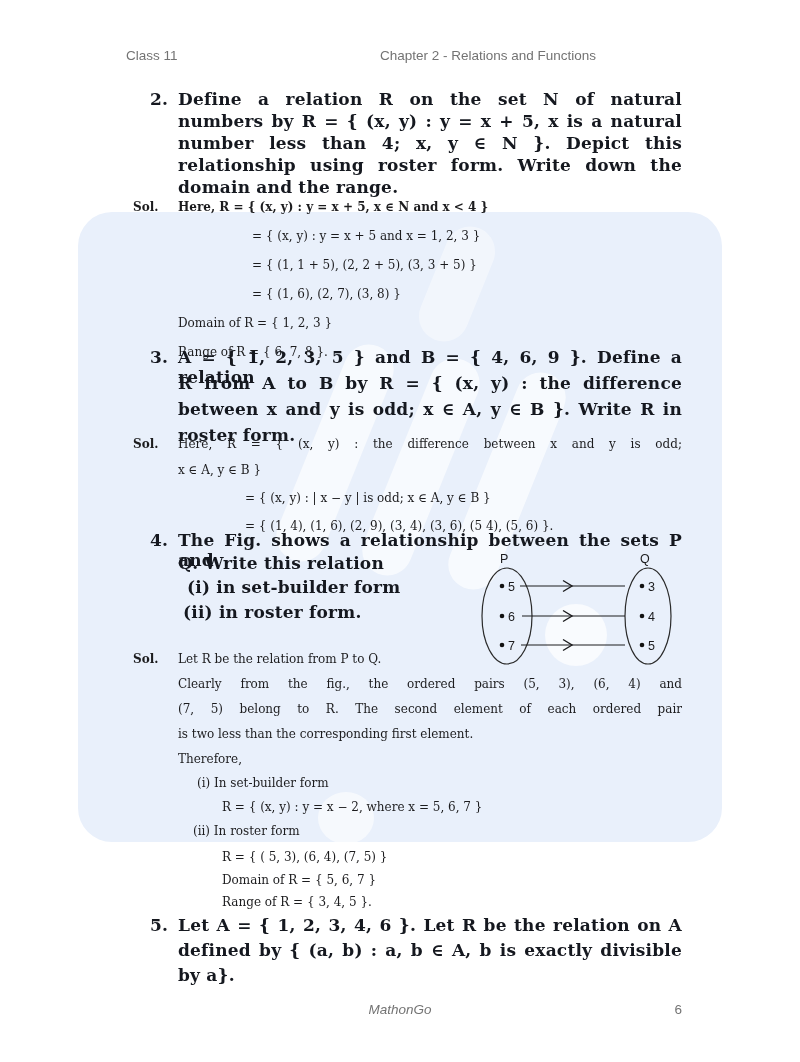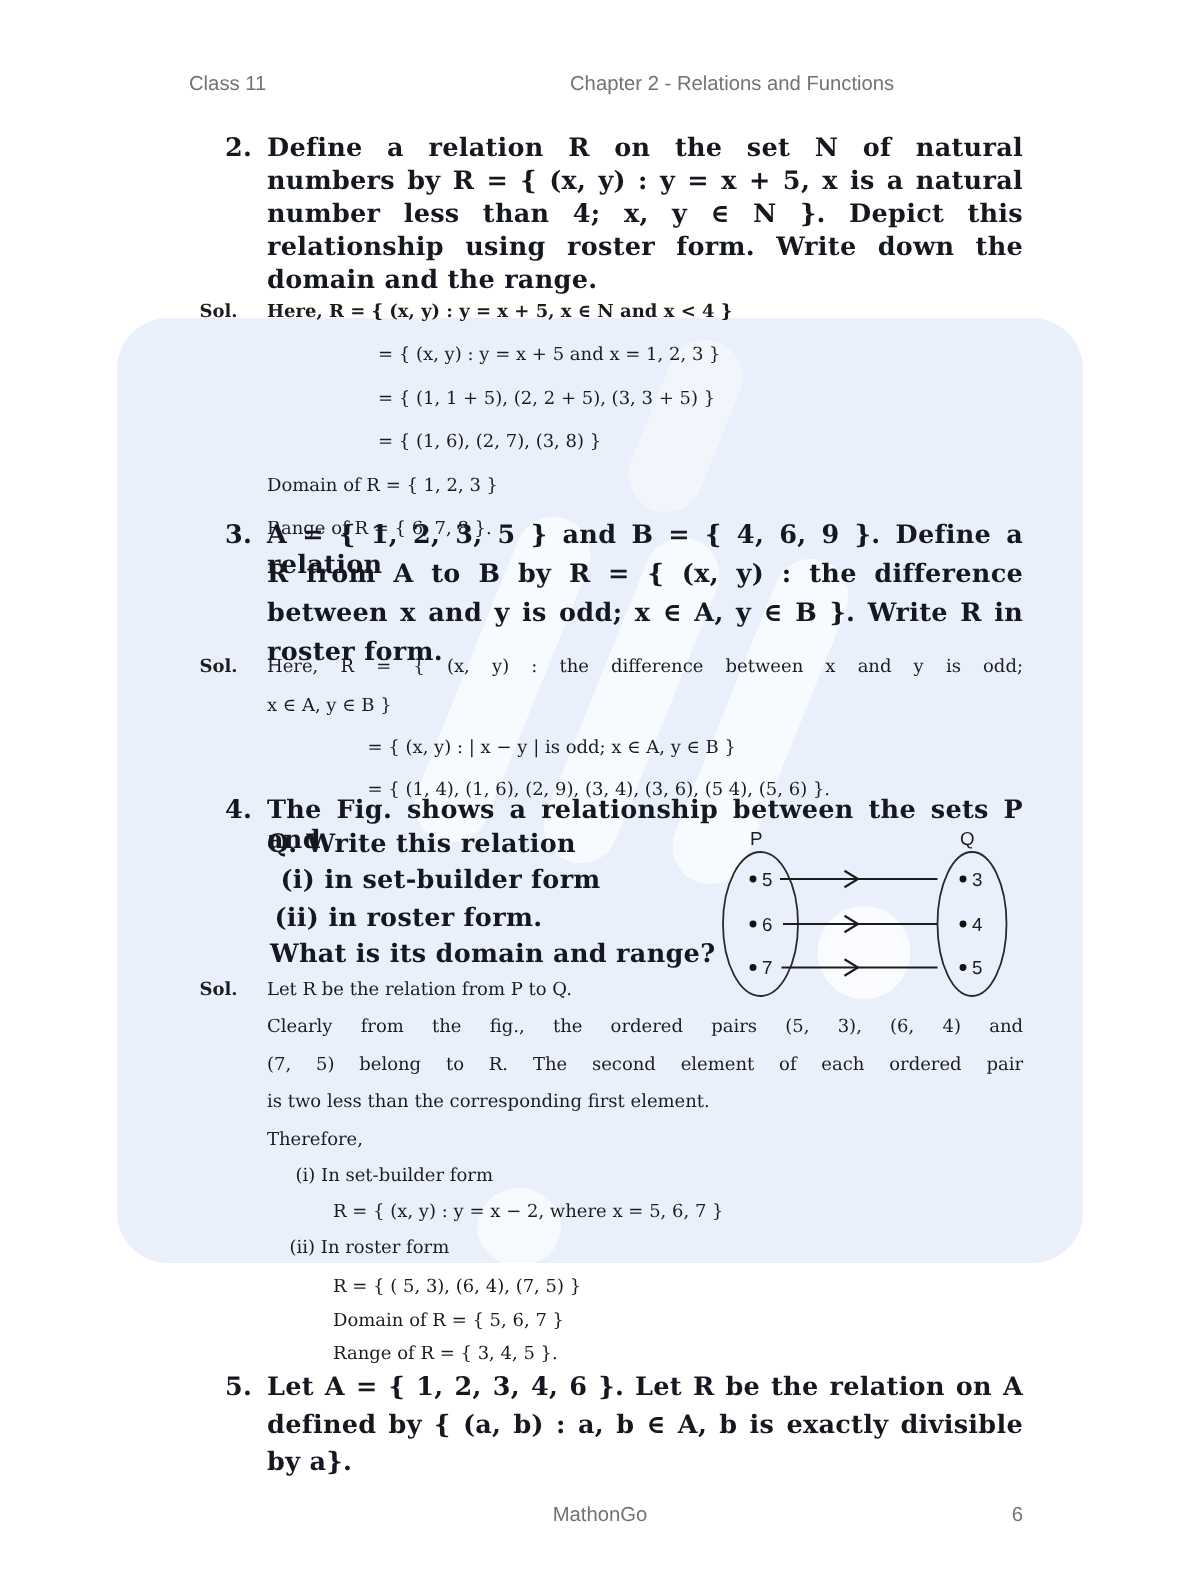--- a/index.html
+++ b/index.html
@@ -64,21 +64,20 @@
     <div class="abs s just" style="left:178px;top:437px;">Here, R = { (x, y) : the difference between x and y is odd;</div>
     <div class="abs s" style="left:178px;top:463px;">x ∈ A, y ∈ B }</div>
     <div class="abs s" style="left:245px;top:491px;">= { (x, y) : | x − y | is odd; x ∈ A, y ∈ B }</div>
     <div class="abs s" style="left:245px;top:519px;">= { (1, 4), (1, 6), (2, 9), (3, 4), (3, 6), (5 4), (5, 6) }.</div>
 
     <div class="abs q" style="left:150px;top:530px;">4.</div>
     <div class="abs q just" style="left:178px;top:530px;">The Fig. shows a relationship between the sets P and</div>
     <div class="abs q" style="left:178px;top:553px;">Q. Write this relation</div>
     <div class="abs q" style="left:187px;top:577px;">(i) in set-builder form</div>
     <div class="abs q" style="left:183px;top:602px;">(ii) in roster form.</div>
-    <div class="abs q" style="left:180px;top:626px;">What is its domain and range?</div>
 
     <svg class="abs" style="left:476px;top:549px;" width="222" height="120" viewBox="0 0 222 120">
       <text class="figtext" x="24" y="14">P</text>
       <text class="figtext" x="164" y="14">Q</text>
       <ellipse cx="31" cy="67" rx="25" ry="48" fill="none" stroke="#2a2a2a" stroke-width="1.2"></ellipse>
       <ellipse cx="172" cy="67" rx="23" ry="48" fill="none" stroke="#2a2a2a" stroke-width="1.2"></ellipse>
 
       <circle cx="26" cy="37" r="2.3" fill="#111"></circle>
       <circle cx="26" cy="67" r="2.3" fill="#111"></circle>
       <circle cx="26" cy="96" r="2.3" fill="#111"></circle>
@@ -112,17 +111,17 @@
     <div class="abs s" style="left:193px;top:824px;">(ii) In roster form</div>
     <div class="abs s" style="left:222px;top:850px;">R = { ( 5, 3), (6, 4), (7, 5) }</div>
     <div class="abs s" style="left:222px;top:873px;">Domain of R = { 5, 6, 7 }</div>
     <div class="abs s" style="left:222px;top:895px;">Range of R = { 3, 4, 5 }.</div>
 
     <div class="abs q" style="left:150px;top:915px;">5.</div>
     <div class="abs q just" style="left:178px;top:915px;">Let A = { 1, 2, 3, 4, 6 }. Let R be the relation on A</div>
     <div class="abs q just" style="left:178px;top:940px;">defined by { (a, b) : a, b ∈ A, b is exactly divisible</div>
     <div class="abs q" style="left:178px;top:965px;">by a}.</div>
 
-    <div class="abs sans" style="left:0px;top:1002px;width:800px;text-align:center;">MathonGo</div>
+    <div class="abs sans" style="left:0px;top:1002px;width:800px;text-align:center;font-style:italic;">MathonGo</div>
     <div class="abs sans" style="left:640px;top:1002px;width:42px;text-align:right;">6</div>
 
   </div>
 </div>
 
 </body></html>

